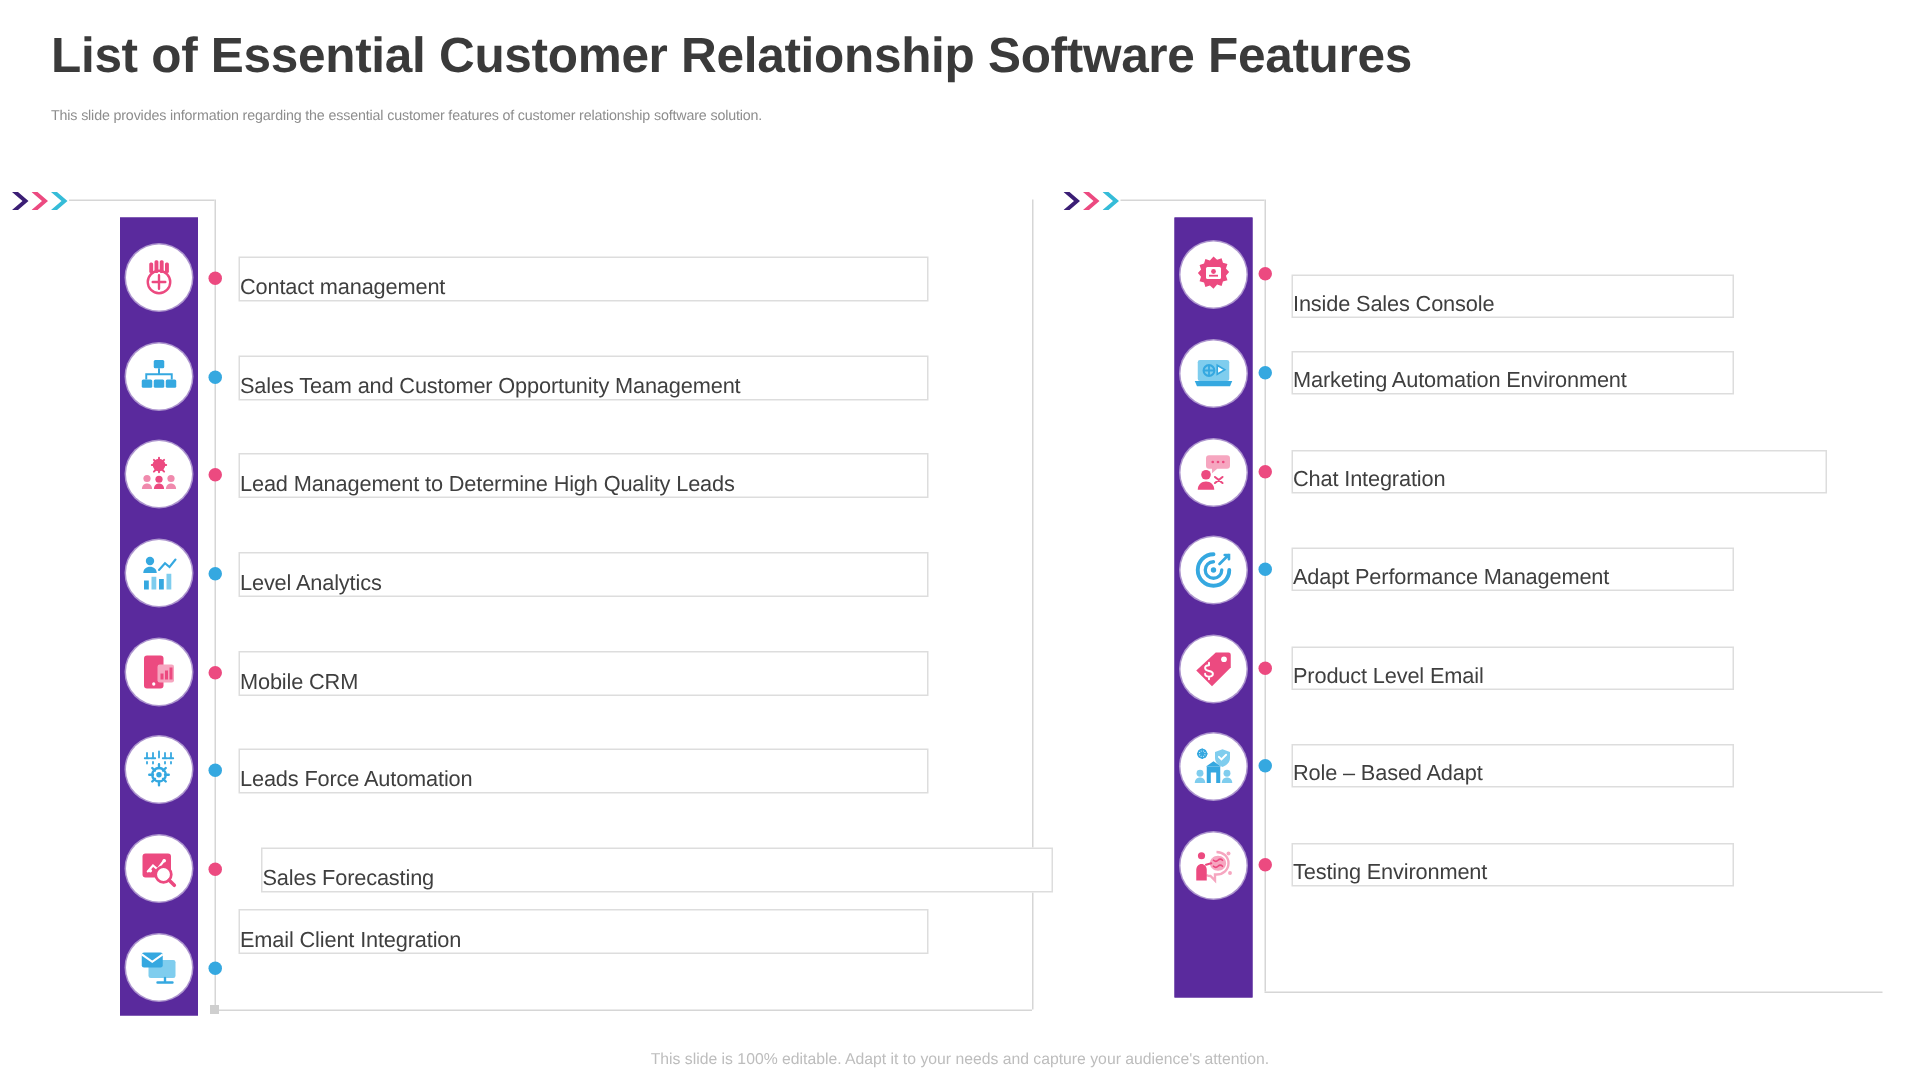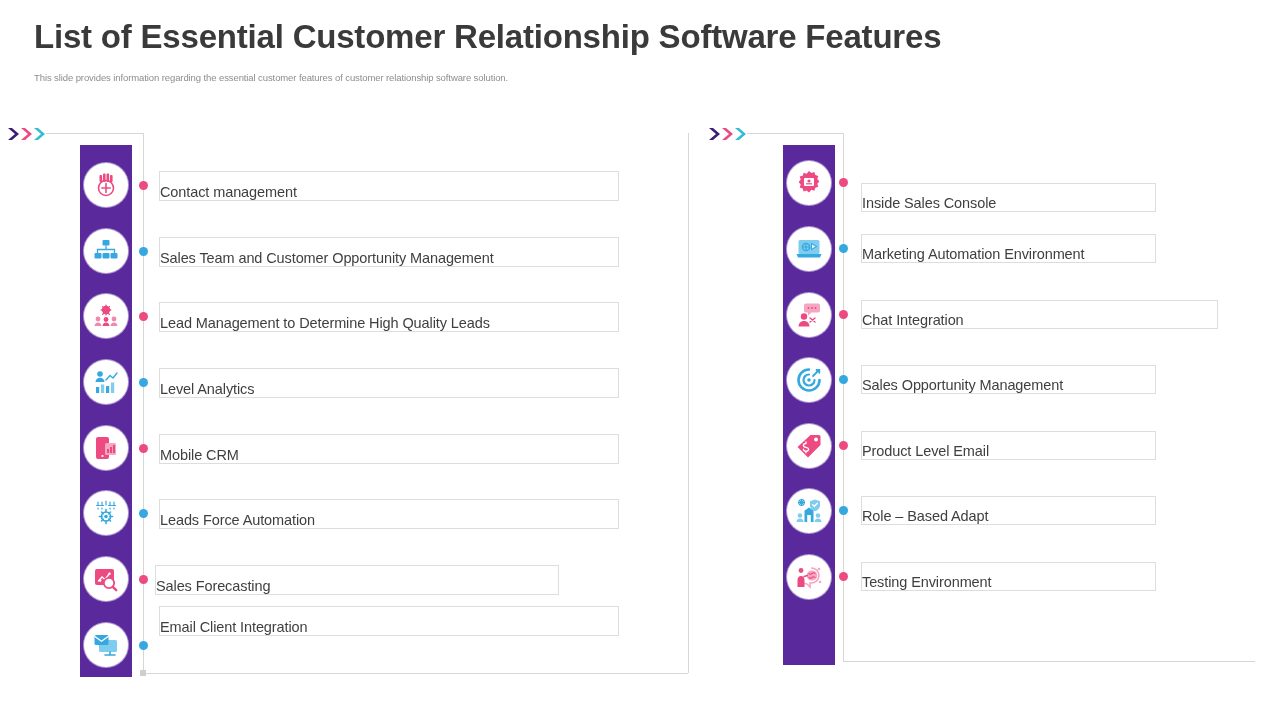--- a/index.html
+++ b/index.html
@@ -203,21 +203,21 @@
       <svg width="28" height="28" viewBox="0 0 28 28">
         <rect x="3" y="4" width="19" height="16" rx="2" fill="#ec4a80"></rect>
         <path d="M6.5 16l3.5-4 3 2.5 4.5-6" stroke="#fff" stroke-width="1.4" fill="none" stroke-linecap="round"></path>
         <circle cx="8.2" cy="15.5" r="1.2" fill="#fff"></circle>
         <circle cx="17.5" cy="8.8" r="1.2" fill="#fff"></circle>
         <circle cx="17" cy="18" r="5.2" fill="#fff" stroke="#ec4a80" stroke-width="1.8"></circle>
         <path d="M20.8 21.8l3.4 3.4" stroke="#ec4a80" stroke-width="2.4" stroke-linecap="round"></path>
       </svg>
     </div>
     <div class="dot pink" style="left:139px; top:575px;"></div>
-    <div class="fbox" style="left:155px; top:565px; width:404px; height:30px;">
+    <div class="fbox" style="left:174px; top:565px; width:528px; height:30px;">
       <span class="ftext">Sales Forecasting</span>
     </div>
 
     <div class="icon-circle" style="left:84px; top:623px;">
       <svg width="28" height="28" viewBox="0 0 28 28">
         <rect x="7" y="9" width="18" height="12" rx="1.5" fill="#7fcdee"></rect>
         <path d="M13 24h10M18 21v3" stroke="#35a8e0" stroke-width="1.6" stroke-linecap="round"></path>
         <rect x="2.5" y="4" width="14" height="10" rx="1.5" fill="#35a8e0"></rect>
         <path d="M2.5 5.2l7 5 7-5" stroke="#fff" stroke-width="1.4" fill="none"></path>
       </svg>
@@ -293,21 +293,21 @@
     <div class="icon-circle" style="left:787px; top:358px;">
       <svg width="28" height="28" viewBox="0 0 28 28">
         <path d="M14 3.5a10.5 10.5 0 1010.5 10.5" fill="none" stroke="#35a8e0" stroke-width="2.6" stroke-linecap="round"></path>
         <path d="M14 8.5a5.5 5.5 0 105.5 5.5" fill="none" stroke="#35a8e0" stroke-width="2.2" stroke-linecap="round"></path>
         <circle cx="14" cy="14" r="1.8" fill="#35a8e0"></circle>
         <path d="M18 10l6-6M21.5 4h2.8v2.8" stroke="#35a8e0" stroke-width="1.8" fill="none" stroke-linecap="round"></path>
       </svg>
     </div>
     <div class="dot blue" style="left:839px; top:375px;"></div>
     <div class="fbox right" style="left:861px; top:365px; width:295px; height:29px;">
-      <span class="ftext">Sales Opportunity Management</span>
+      <span class="ftext">Adapt Performance Management</span>
     </div>
 
     <div class="icon-circle" style="left:787px; top:424px;">
       <svg width="28" height="28" viewBox="0 0 28 28">
         <path d="M15.5 3h8.5a1.5 1.5 0 011.5 1.5V13L13 25.5 2.5 15 15.5 3z" fill="#ec4a80"></path>
         <circle cx="21" cy="7.5" r="1.9" fill="#fff"></circle>
         <path d="M11 11.5c-1.6 0-2.6.8-2.6 1.9s1 1.6 2.6 1.9 2.6.8 2.6 1.9-1 1.9-2.6 1.9-2.6-.8-2.6-1.9M11 9.8v1.7M11 19.1v1.7" stroke="#fff" stroke-width="1.3" fill="none" stroke-linecap="round"></path>
       </svg>
     </div>
     <div class="dot pink" style="left:839px; top:441px;"></div>
@@ -346,14 +346,15 @@
         <circle cx="24" cy="6" r="1.3" fill="#f6a6c0"></circle>
         <circle cx="25" cy="19" r="1.3" fill="#f6a6c0"></circle>
       </svg>
     </div>
     <div class="dot pink" style="left:839px; top:572px;"></div>
     <div class="fbox right" style="left:861px; top:562px; width:295px; height:29px;">
       <span class="ftext">Testing Environment</span>
     </div>
   </div>
 
+  <div class="footer">This slide is 100% editable. Adapt it to your needs and capture your audience's attention.</div>
 
 </div>
 
 </body></html>

